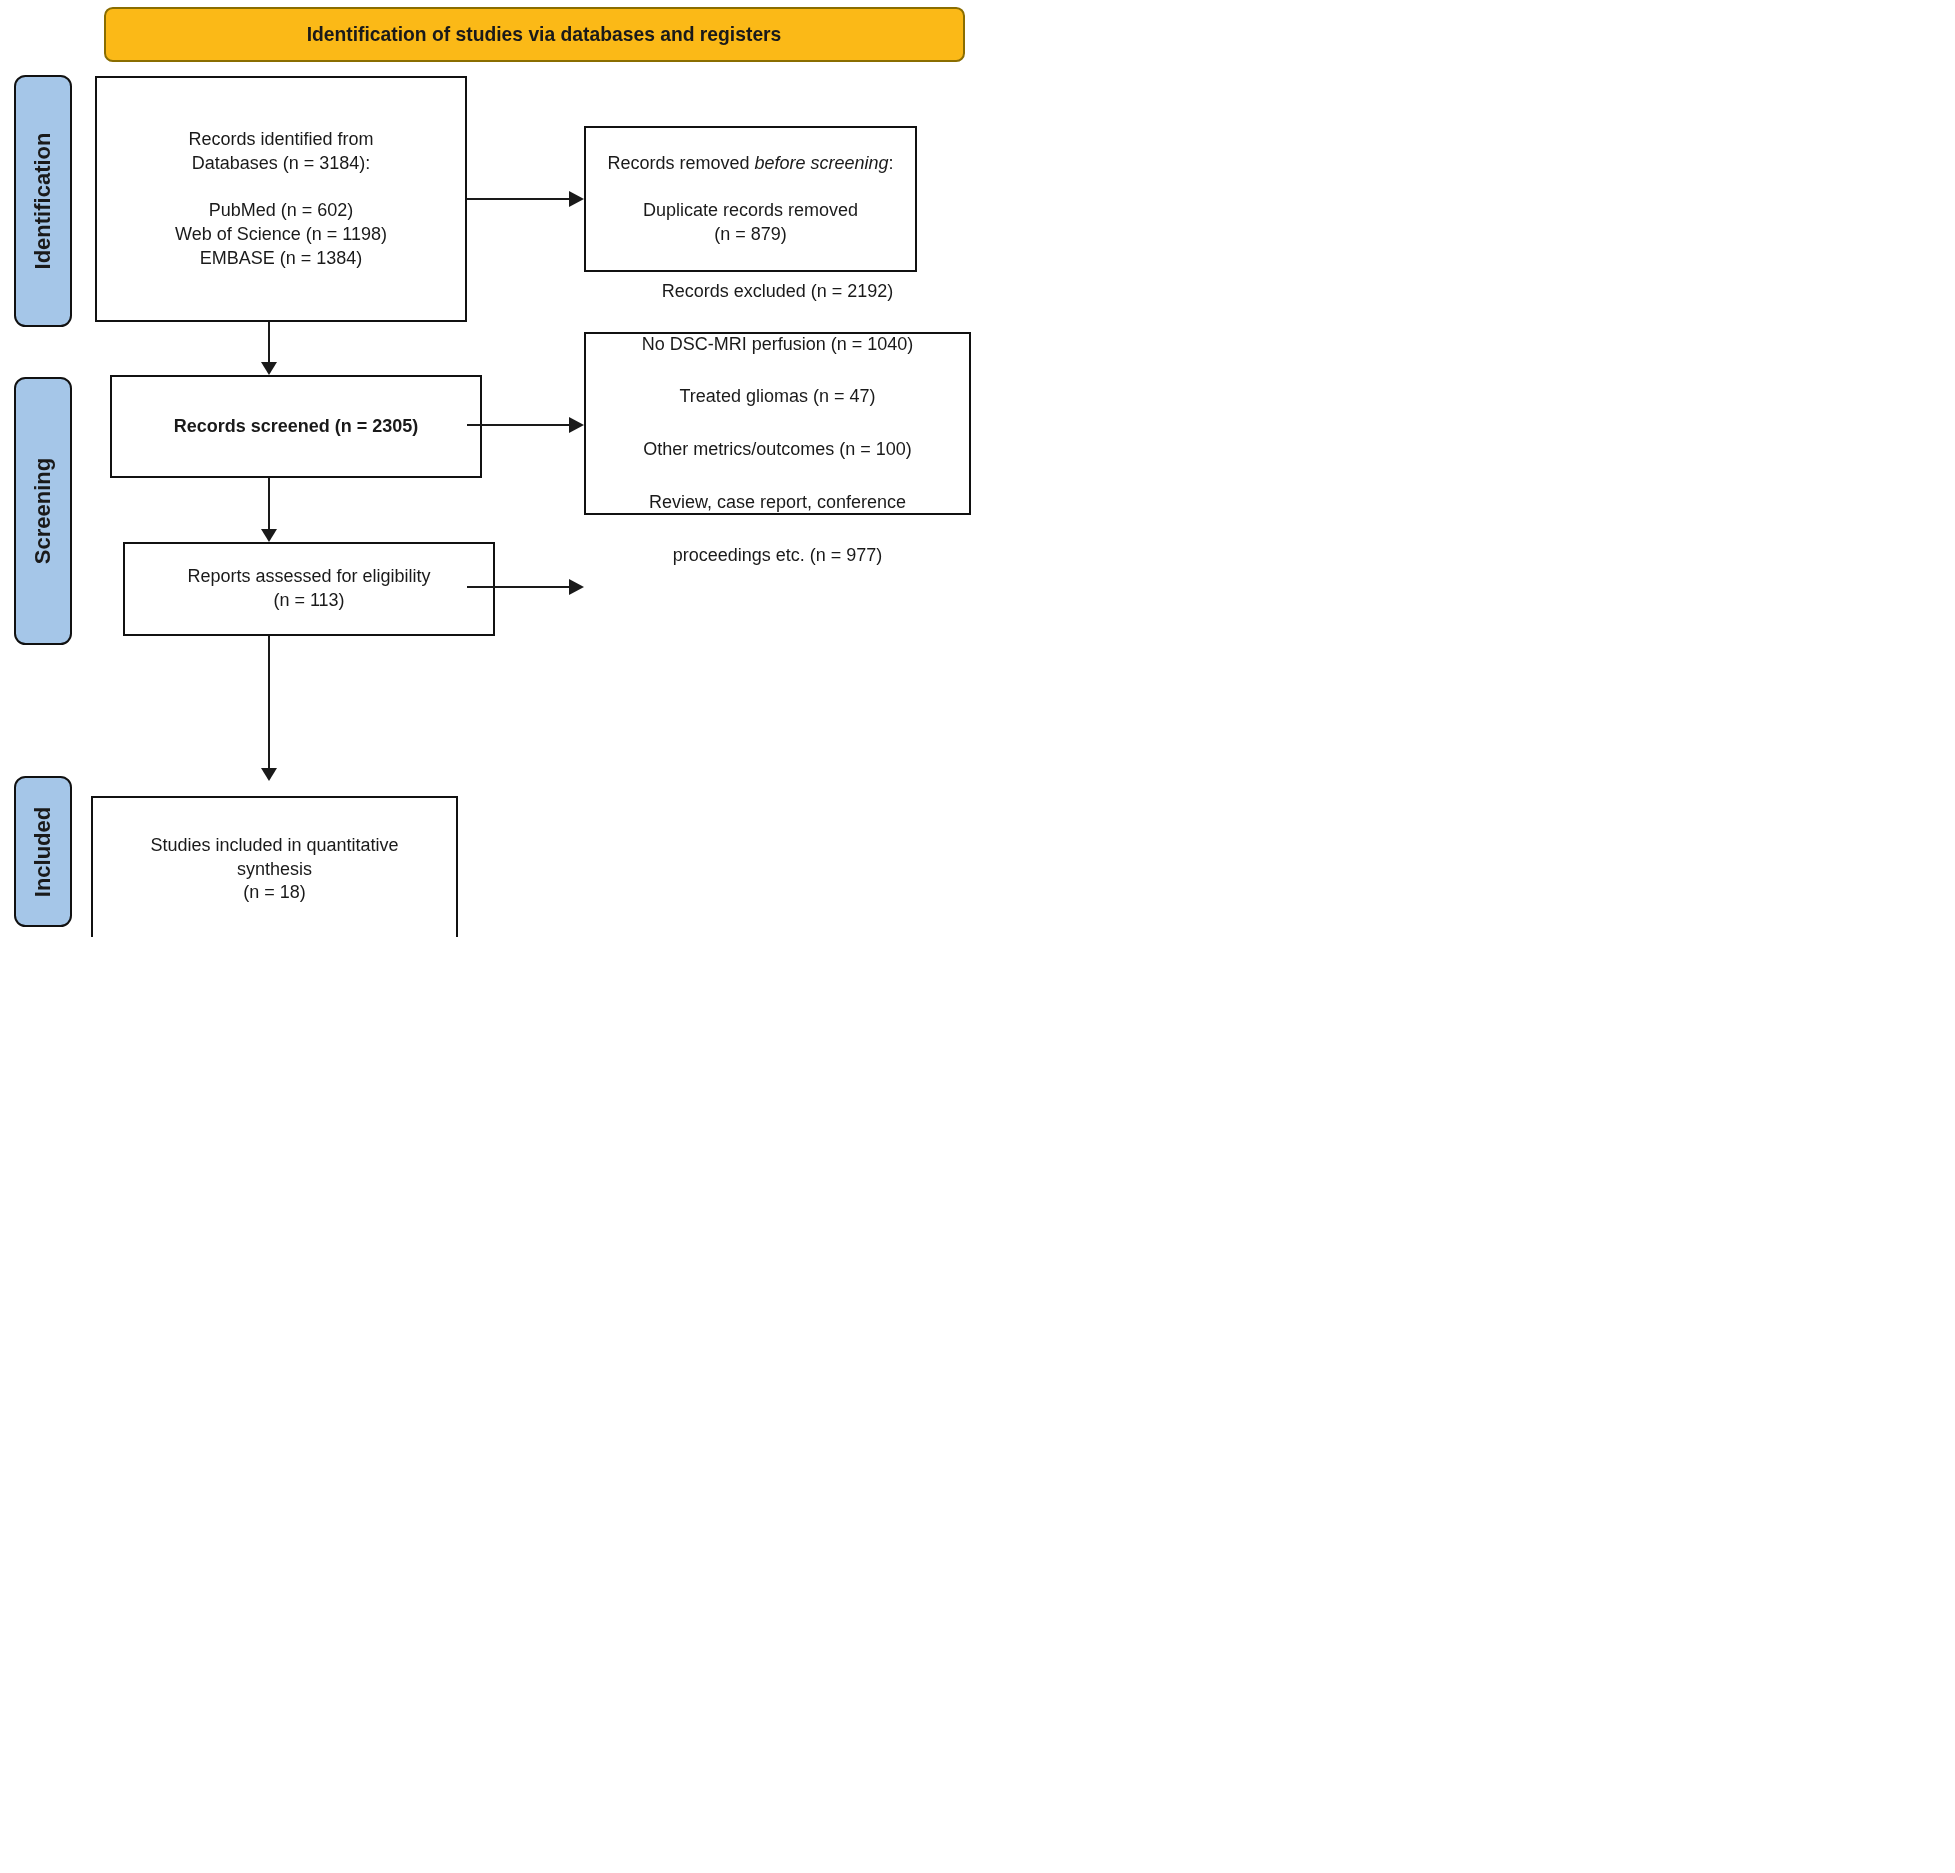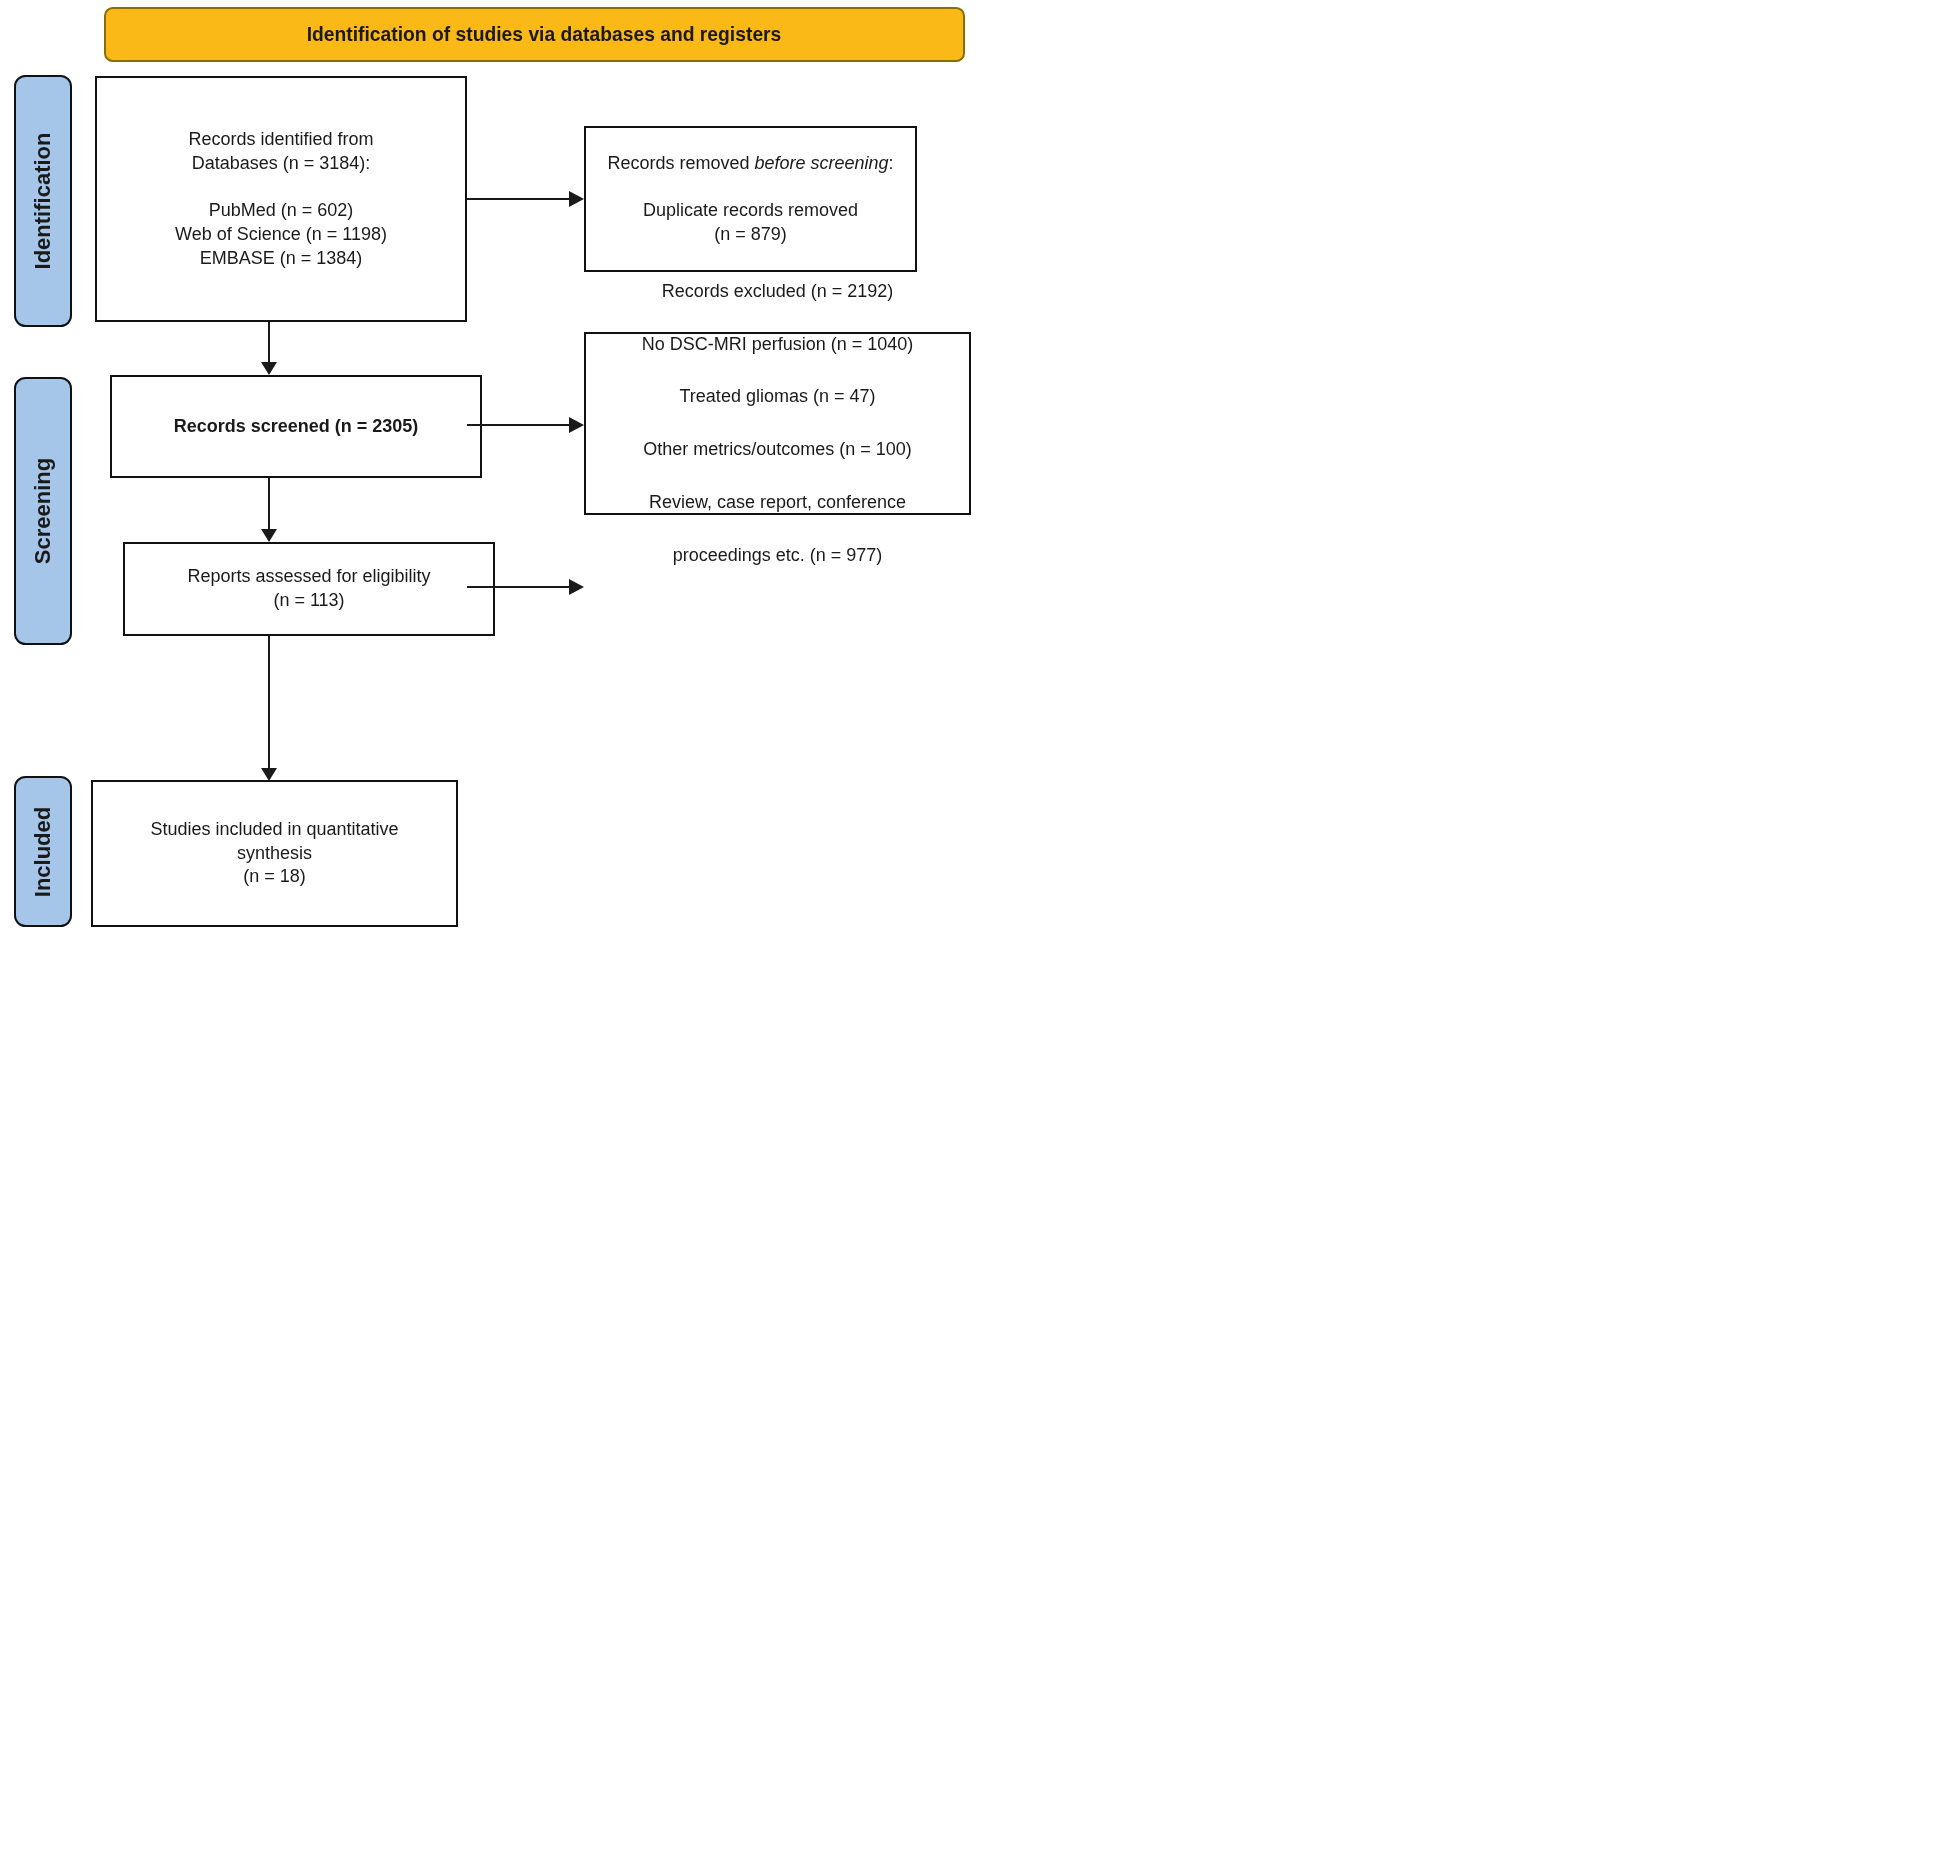--- a/index.html
+++ b/index.html
@@ -40,21 +40,21 @@
     border:2.6px solid var(--box-border,#111111);
     display:flex;flex-direction:column;justify-content:center;align-items:center;
     text-align:center;
     font-size:18px;line-height:1.32;
     padding:3.5px 7px;box-sizing:border-box;
   }
   .line{min-height:1.32em;width:100%;}
   .box-identified{left:95px;top:76px;width:372px;height:246px;}
   .box-screened{left:110px;top:375px;width:372px;height:103px;font-weight:bold;}
   .box-assessed{left:95px;top:542px;width:372px;height:94px;margin-left:28px;}
-  .box-included{left:91px;top:780px;width:367px;height:147px;}
+  .box-included{left:91px;top:796px;width:367px;height:147px;}
   .box-removed{left:584px;top:126px;width:333px;height:146px;}
   .box-records-excluded{left:584px;top:332px;width:387px;height:183px;gap:29px;}
   .box-reports-excluded{left:584px;top:544px;width:387px;height:181px;}
   .arrow-h{
     position:absolute;height:0;
     border-top:2.6px solid var(--arrow,#1a1a1a);
   }
   .arrow-h::after{
     content:"";position:absolute;right:-15px;top:-8.8px;
     width:0;height:0;

